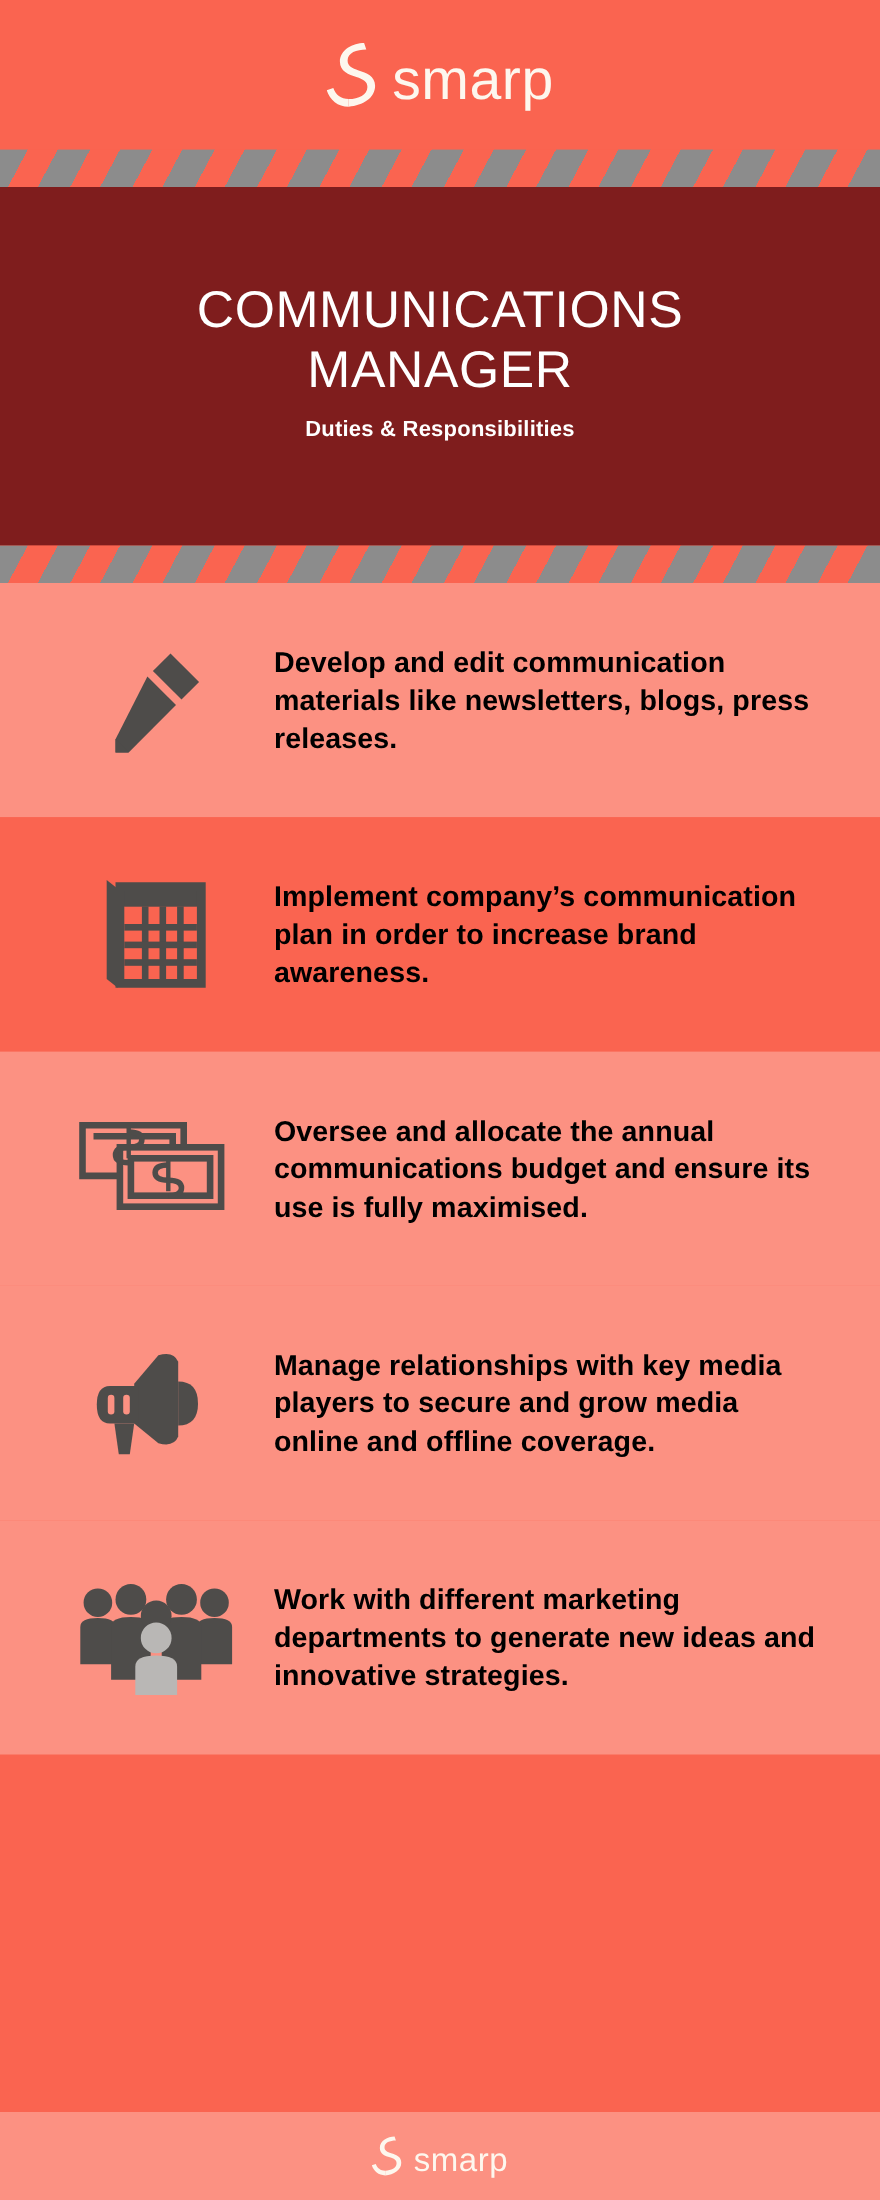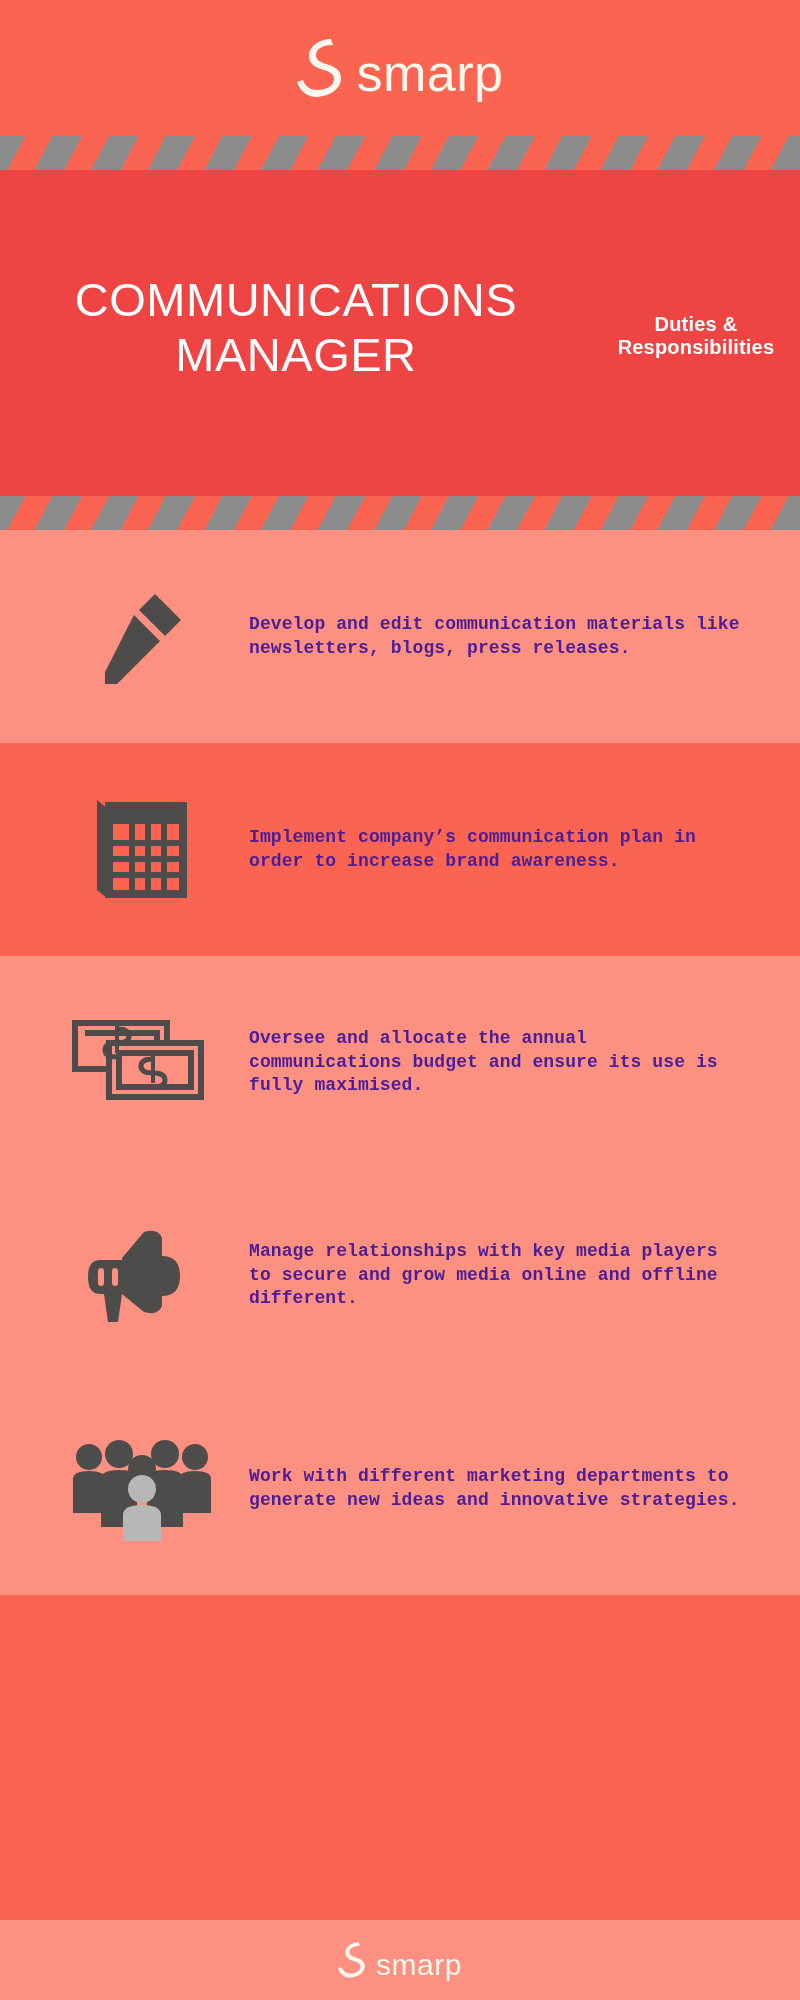--- a/index.html
+++ b/index.html
@@ -62,23 +62,23 @@
   }
   .stripes-top { top: 136px; }
   .stripes-bottom { top: 496px; }
 
   
   .header {
     position: absolute;
     left: 0; top: 170px;
     width: 800px;
     height: 326px;
-    background: #ef4444;
-    display: flex;
-    flex-direction: row;
+    background: #7f1d1d;
+    display: flex;
+    flex-direction: column;
     align-items: center;
     justify-content: center;
     box-sizing: border-box;
     padding-bottom: 10px;
   }
   .title {
     color: #ffffff;
     font-size: 47px;
     font-weight: 300;
     line-height: 1.17;
@@ -116,27 +116,26 @@
     flex: 0 0 215px;
     display: flex;
     align-items: center;
     justify-content: center;
     height: 140px;
   }
   .row-icon svg { display: block; }
 
   .row-text {
     flex: 1 1 auto;
-    color: #4c1d95;
-    font-size: 18px;
+    color: #000000;
+    font-size: 26px;
     font-weight: bold;
     line-height: 1.33;
     letter-spacing: 0.1px;
     padding-right: 10px;
-    font-family: Liberation Mono, monospace;
   }
 
   
   .footer {
     position: absolute;
     left: 0; top: 1920px;
     width: 800px;
     height: 80px;
     background: #fc9182;
     display: flex;
@@ -230,21 +229,21 @@
           <g fill="#4e4c4a">
             <path d="M62 6 q14 -4 18 6 v68 q-4 10 -18 6 L40 68 V32 Z"></path>
             <path d="M80 30 q18 0 18 20 t-18 20 Z"></path>
             <path d="M18 34 H44 V68 H18 q-12 0 -12 -17 t12 -17 Z"></path>
             <rect x="16" y="42" width="6" height="18" rx="3" fill="#fc9182"></rect>
             <rect x="30" y="42" width="6" height="18" rx="3" fill="#fc9182"></rect>
             <path d="M22 68 H40 L36 96 H26 Z"></path>
           </g>
         </svg>
       </div>
-      <div class="row-text">Manage relationships with key media players to secure and grow media online and offline different.</div>
+      <div class="row-text">Manage relationships with key media players to secure and grow media online and offline coverage.</div>
     </div>
 
 
     <div class="row light">
       <div class="row-icon">
         <svg width="150" height="104" viewBox="0 0 150 104">
           <g fill="#4e4c4a">
             <circle cx="22" cy="20" r="13"></circle>
             <path d="M6 42 q0 -8 16 -8 t16 8 v34 H6 Z"></path>
             <circle cx="128" cy="20" r="13"></circle>

